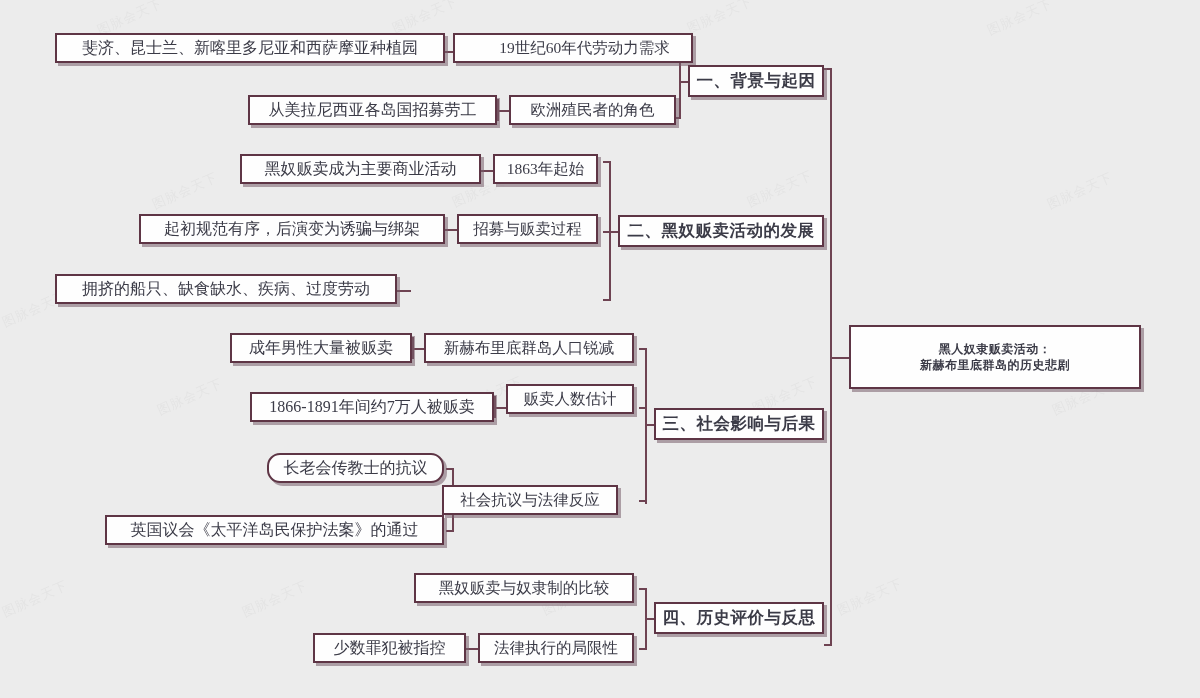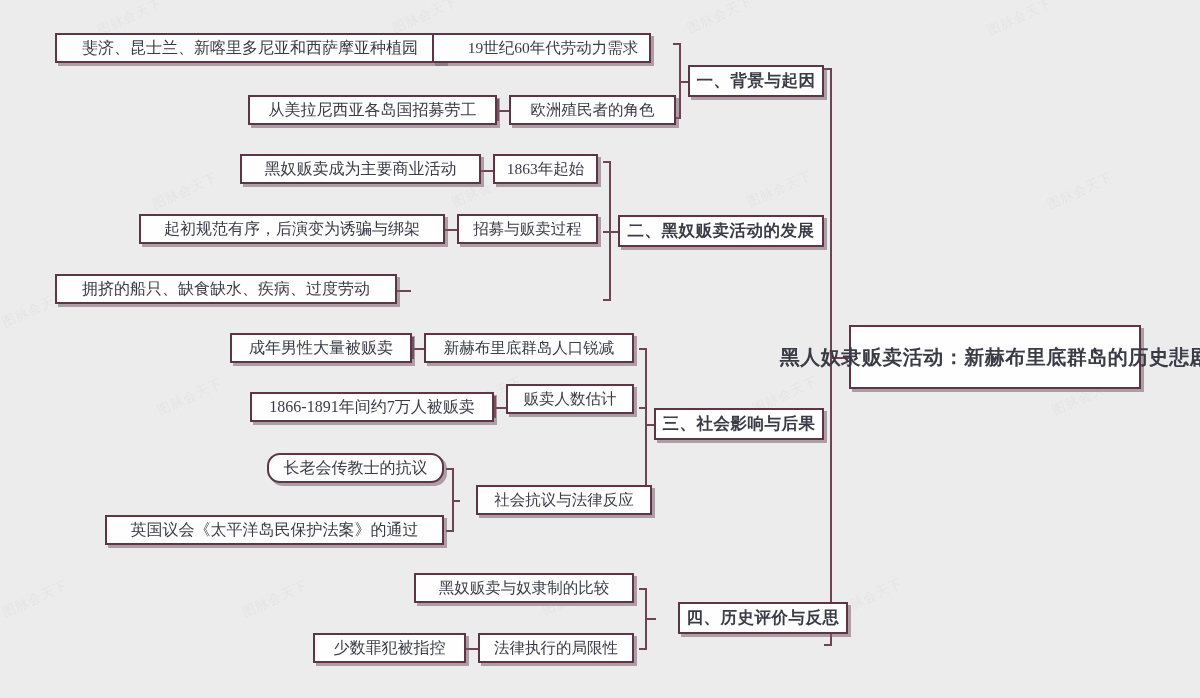--- a/index.html
+++ b/index.html
@@ -43,22 +43,22 @@
     white-space:nowrap;
     z-index:3;
     box-shadow:3px 3px 0 0 rgba(120,95,108,.55);
     padding:0 9px;
     line-height:1.18;
   }
   .lvl3{font-size:16px;height:30px;}
   .lvl2{font-size:15.5px;height:30px;}
   .lvl1{font-size:16.5px;font-weight:bold;height:32px;letter-spacing:.5px;}
   .root{
-    font-size:20px;font-weight:bold;height:64px;
-    line-height:1.34;
+    font-size:12px;font-weight:bold;height:64px;
+    flex-direction:column;line-height:1.34;
     letter-spacing:.5px;
   }
   .root span{display:block;}
 </style>
 </head>
 <body>
 
 <div id="canvas">
 
   <div class="wm-layer">
@@ -130,21 +130,21 @@
   <div class="ln v" style="left:645px;top:588px;height:62px;"></div>
   <div class="ln h" style="left:639px;top:588px;width:8px;"></div>
   <div class="ln h" style="left:639px;top:648px;width:8px;"></div>
 
   <div class="ln h" style="left:464px;top:648px;width:16px;"></div>
   <div class="ln v" style="left:464px;top:637px;height:22px;"></div>
 
   <div class="node lvl3" style="left:55px;top:33px;width:390px;">
     <span>斐济、昆士兰、新喀里多尼亚和西萨摩亚种植园</span>
   </div>
-  <div class="node lvl2" style="left:432px;top:33px;width:219px;padding-left:32px;">
+  <div class="node lvl2" style="left:453px;top:33px;width:240px;padding-left:32px;">
     <span>19世纪60年代劳动力需求</span>
   </div>
 
   <div class="node lvl3" style="left:248px;top:95px;width:249px;">
     <span>从美拉尼西亚各岛国招募劳工</span>
   </div>
   <div class="node lvl2" style="left:509px;top:95px;width:167px;">
     <span>欧洲殖民者的角色</span>
   </div>
 
@@ -187,40 +187,40 @@
   <div class="node lvl2" style="left:506px;top:384px;width:128px;">
     <span>贩卖人数估计</span>
   </div>
 
   <div class="node lvl3" style="left:267px;top:453px;width:177px;border-radius:13px;">
     <span>长老会传教士的抗议</span>
   </div>
   <div class="node lvl3" style="left:105px;top:515px;width:339px;">
     <span>英国议会《太平洋岛民保护法案》的通过</span>
   </div>
-  <div class="node lvl2" style="left:476px;top:485px;width:176px;">
+  <div class="node lvl2" style="left:442px;top:485px;width:176px;">
     <span>社会抗议与法律反应</span>
   </div>
 
   <div class="node lvl1" style="left:654px;top:408px;width:170px;">
     <span>三、社会影响与后果</span>
   </div>
 
   <div class="node lvl2" style="left:414px;top:573px;width:220px;">
     <span>黑奴贩卖与奴隶制的比较</span>
   </div>
 
   <div class="node lvl3" style="left:313px;top:633px;width:153px;">
     <span>少数罪犯被指控</span>
   </div>
   <div class="node lvl2" style="left:478px;top:633px;width:156px;">
     <span>法律执行的局限性</span>
   </div>
 
-  <div class="node lvl1" style="left:654px;top:602px;width:170px;margin-left:24px;">
+  <div class="node lvl1" style="left:654px;top:602px;width:170px;">
     <span>四、历史评价与反思</span>
   </div>
 
   <div class="node root" style="left:849px;top:325px;width:292px;">
     <span>黑人奴隶贩卖活动：</span>
     <span>新赫布里底群岛的历史悲剧</span>
   </div>
 
 </div>
 

